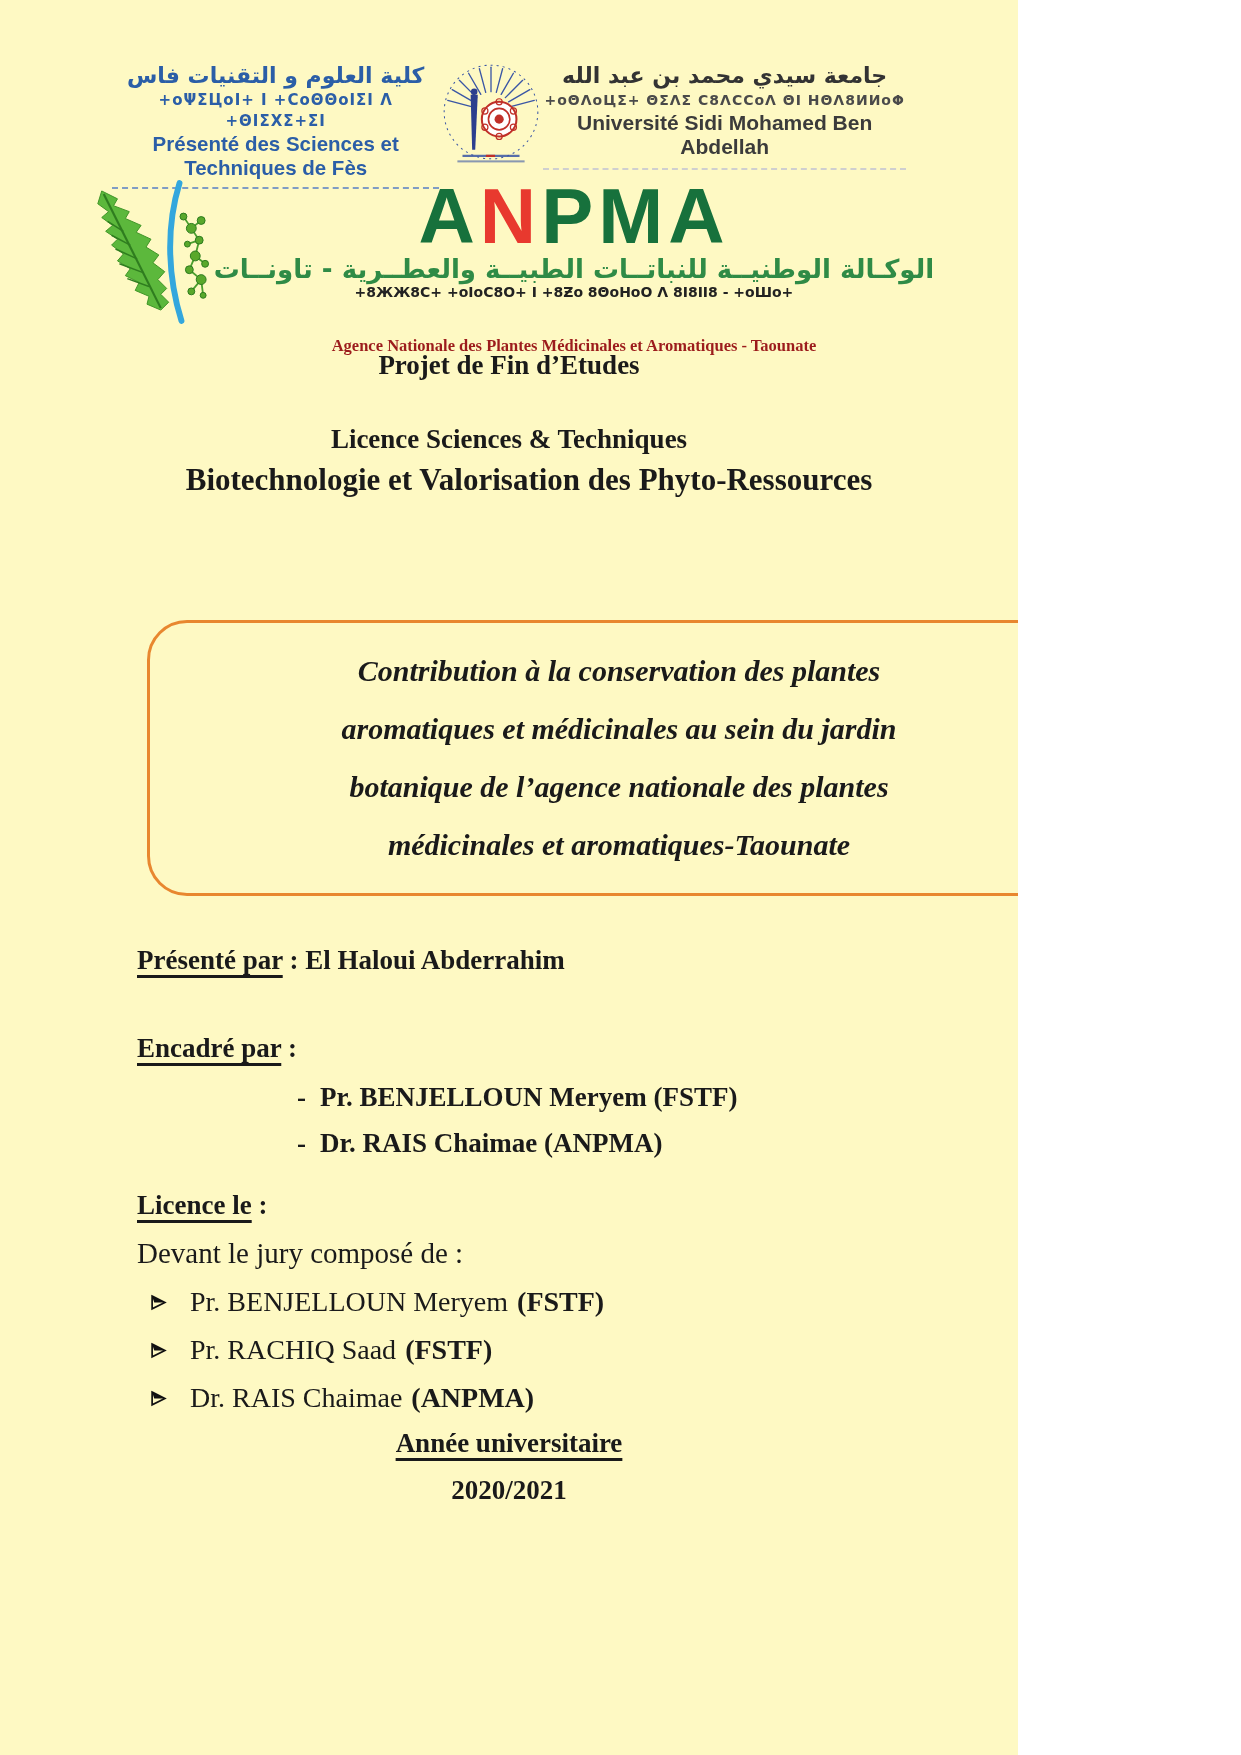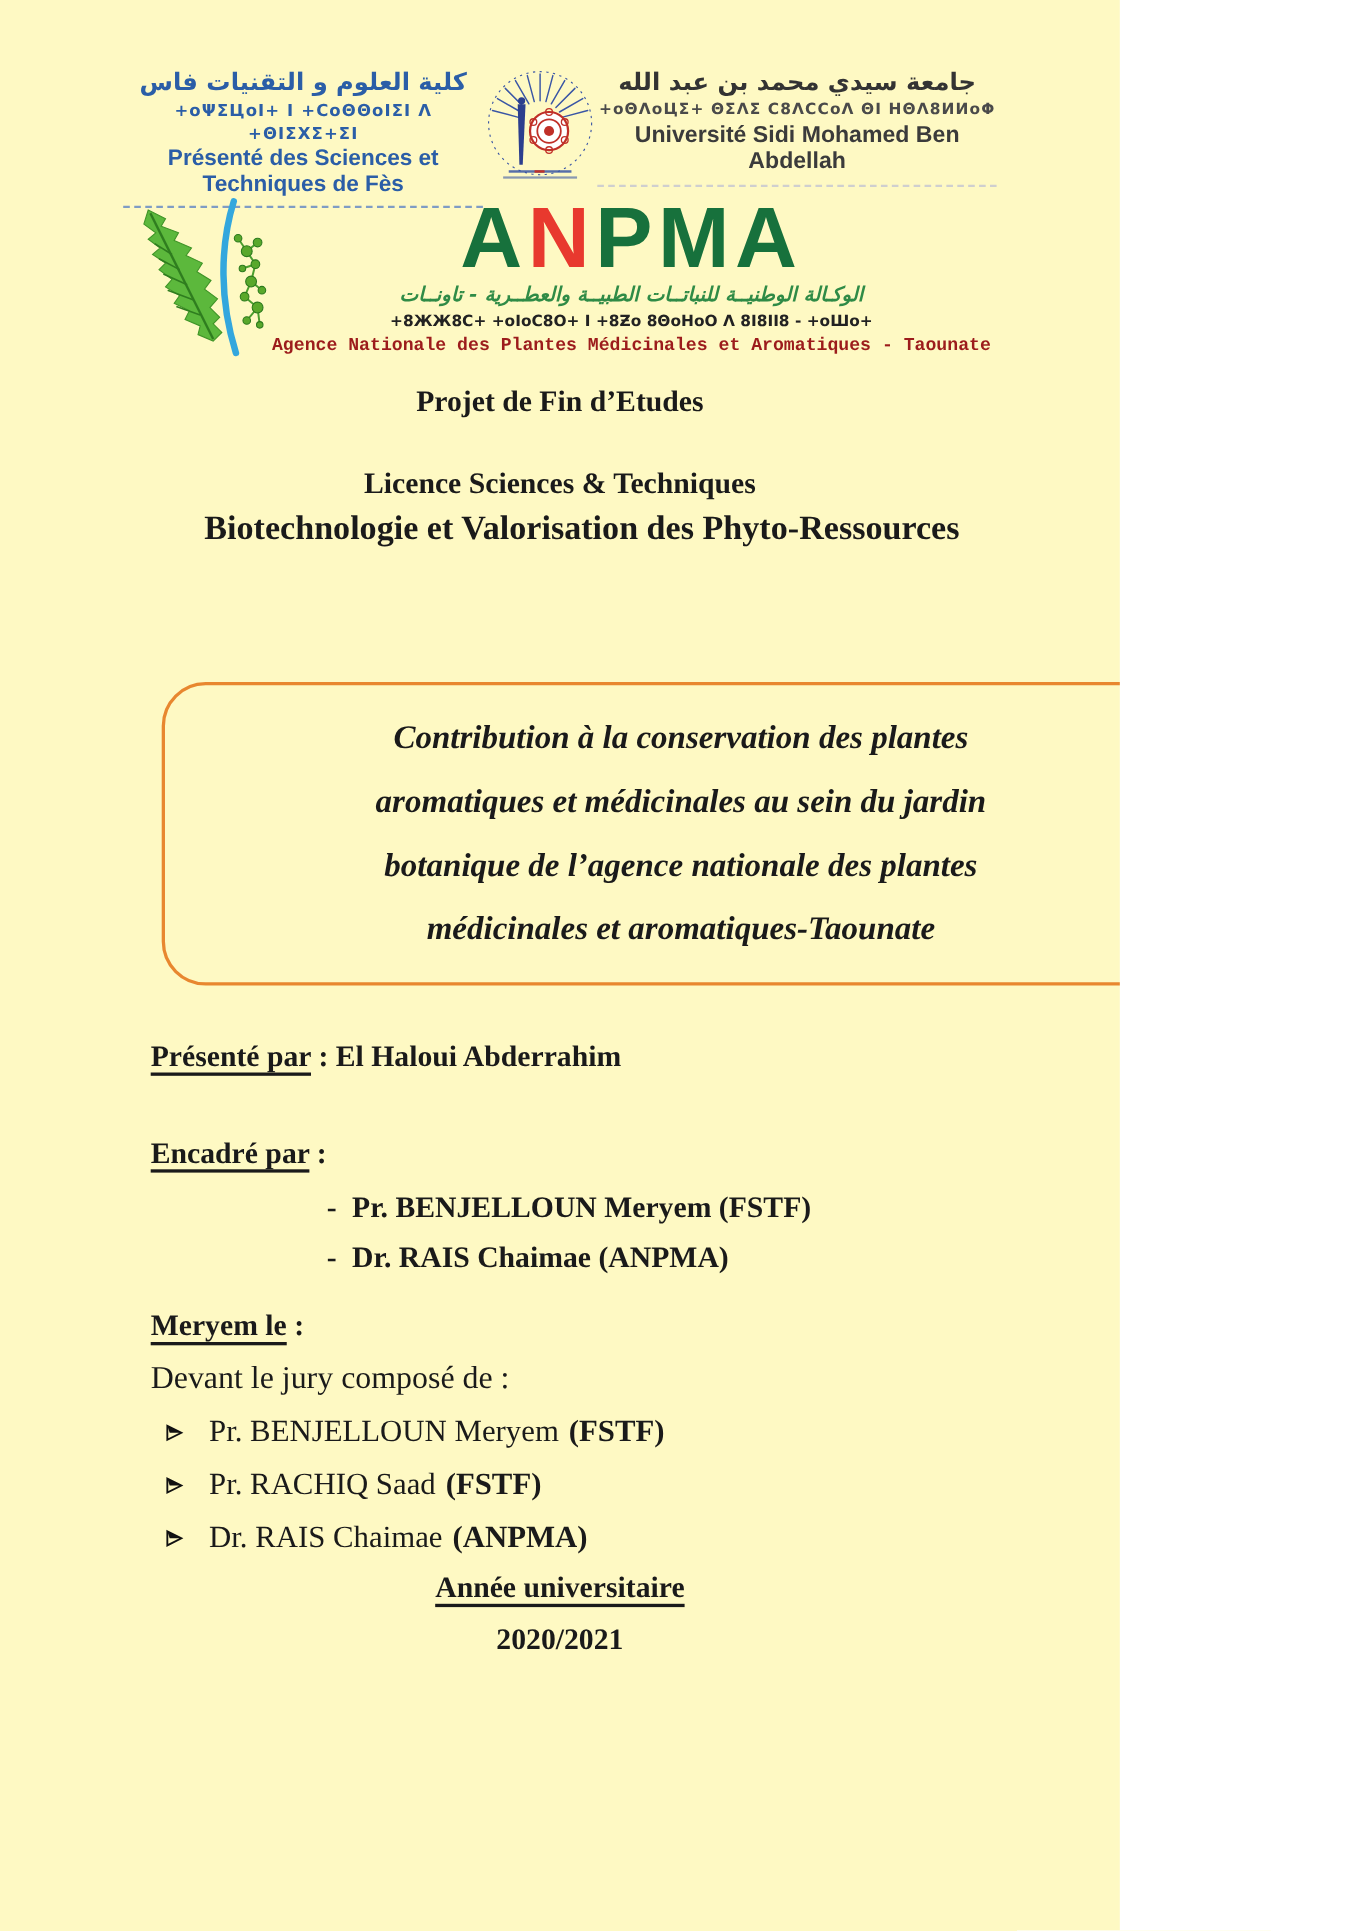--- a/index.html
+++ b/index.html
@@ -21,26 +21,26 @@
   .hdr-right .hdr-fr{color:#3b3b3b;font-size:21px;}
   .seal{margin-top:-6px;}
 
   
   .anpma{position:absolute;top:176px;left:0;width:100%;display:flex;
          justify-content:center;align-items:flex-start;}
   .anpma-text{text-align:center;margin-left:2px;}
   .anpma-word{font-family:"Liberation Sans",sans-serif;font-weight:bold;font-size:78px;
               line-height:80px;letter-spacing:5px;}
   .lg{color:#17713c;} .lr{color:#e8392e;}
-  .anpma-ar{font-family:"DejaVu Sans",sans-serif;font-weight:bold;font-size:18px;
-            line-height:26px;color:#2f8b46;font-style:italic;}
+  .anpma-ar{font-family:"DejaVu Sans",sans-serif;font-weight:bold;font-size:26px;
+            line-height:26px;color:#2f8b46;}
   .anpma-tif{font-family:"DejaVu Sans",sans-serif;font-weight:bold;font-size:14px;
              line-height:21px;color:#222;}
-  .anpma-fr{font-family:Liberation Mono, monospace;font-weight:bold;font-size:16.5px;
-            line-height:22px;color:#9c1c1c;}
+  .anpma-fr{font-family:Liberation Serif, serif;font-weight:bold;font-size:16.5px;
+            line-height:22px;color:#9c1c1c;margin-top:32px;}
 
   
   .ctr{position:absolute;left:0;width:100%;text-align:center;}
   .t-project{top:350px;font-size:27px;font-weight:bold;}
   .t-degree{top:424px;font-size:27px;font-weight:bold;}
   .t-program{top:462px;font-size:31px;font-weight:bold;padding-left:20px;}
 
   
   .tbox{position:absolute;top:620px;left:147px;width:944px;height:276px;
         border:3.5px solid #E8872F;border-radius:40px;box-sizing:border-box;
@@ -178,21 +178,21 @@
   <div class="sec encadre"><span class="u">Encadré par</span><span> :</span></div>
   <div class="enc-item enc-1">
       <span>-</span>
       <span>Pr. BENJELLOUN Meryem (FSTF)</span>
     </div>
   <div class="enc-item enc-2">
       <span>-</span>
       <span>Dr. RAIS Chaimae (ANPMA)</span>
     </div>
 
-  <div class="sec soutenu"><span class="u">Meryem le</span><span> :</span></div>
+  <div class="sec soutenu"><span class="u">Licence le</span><span> :</span></div>
   <div class="sec devant">Devant le jury composé de :</div>
 
   <div class="jury j-1">
     <span class="bullet">
         <svg width="17" height="17" viewBox="0 0 16 16">
           <path d="M2 2 L14 8 L2 14 Z" fill="none" stroke="#111" stroke-width="1.6"></path>
           <path d="M2 2 L14 8 L4 8 Z" fill="#111"></path>
         </svg>
       </span>
     <span>Pr. BENJELLOUN Meryem</span>

